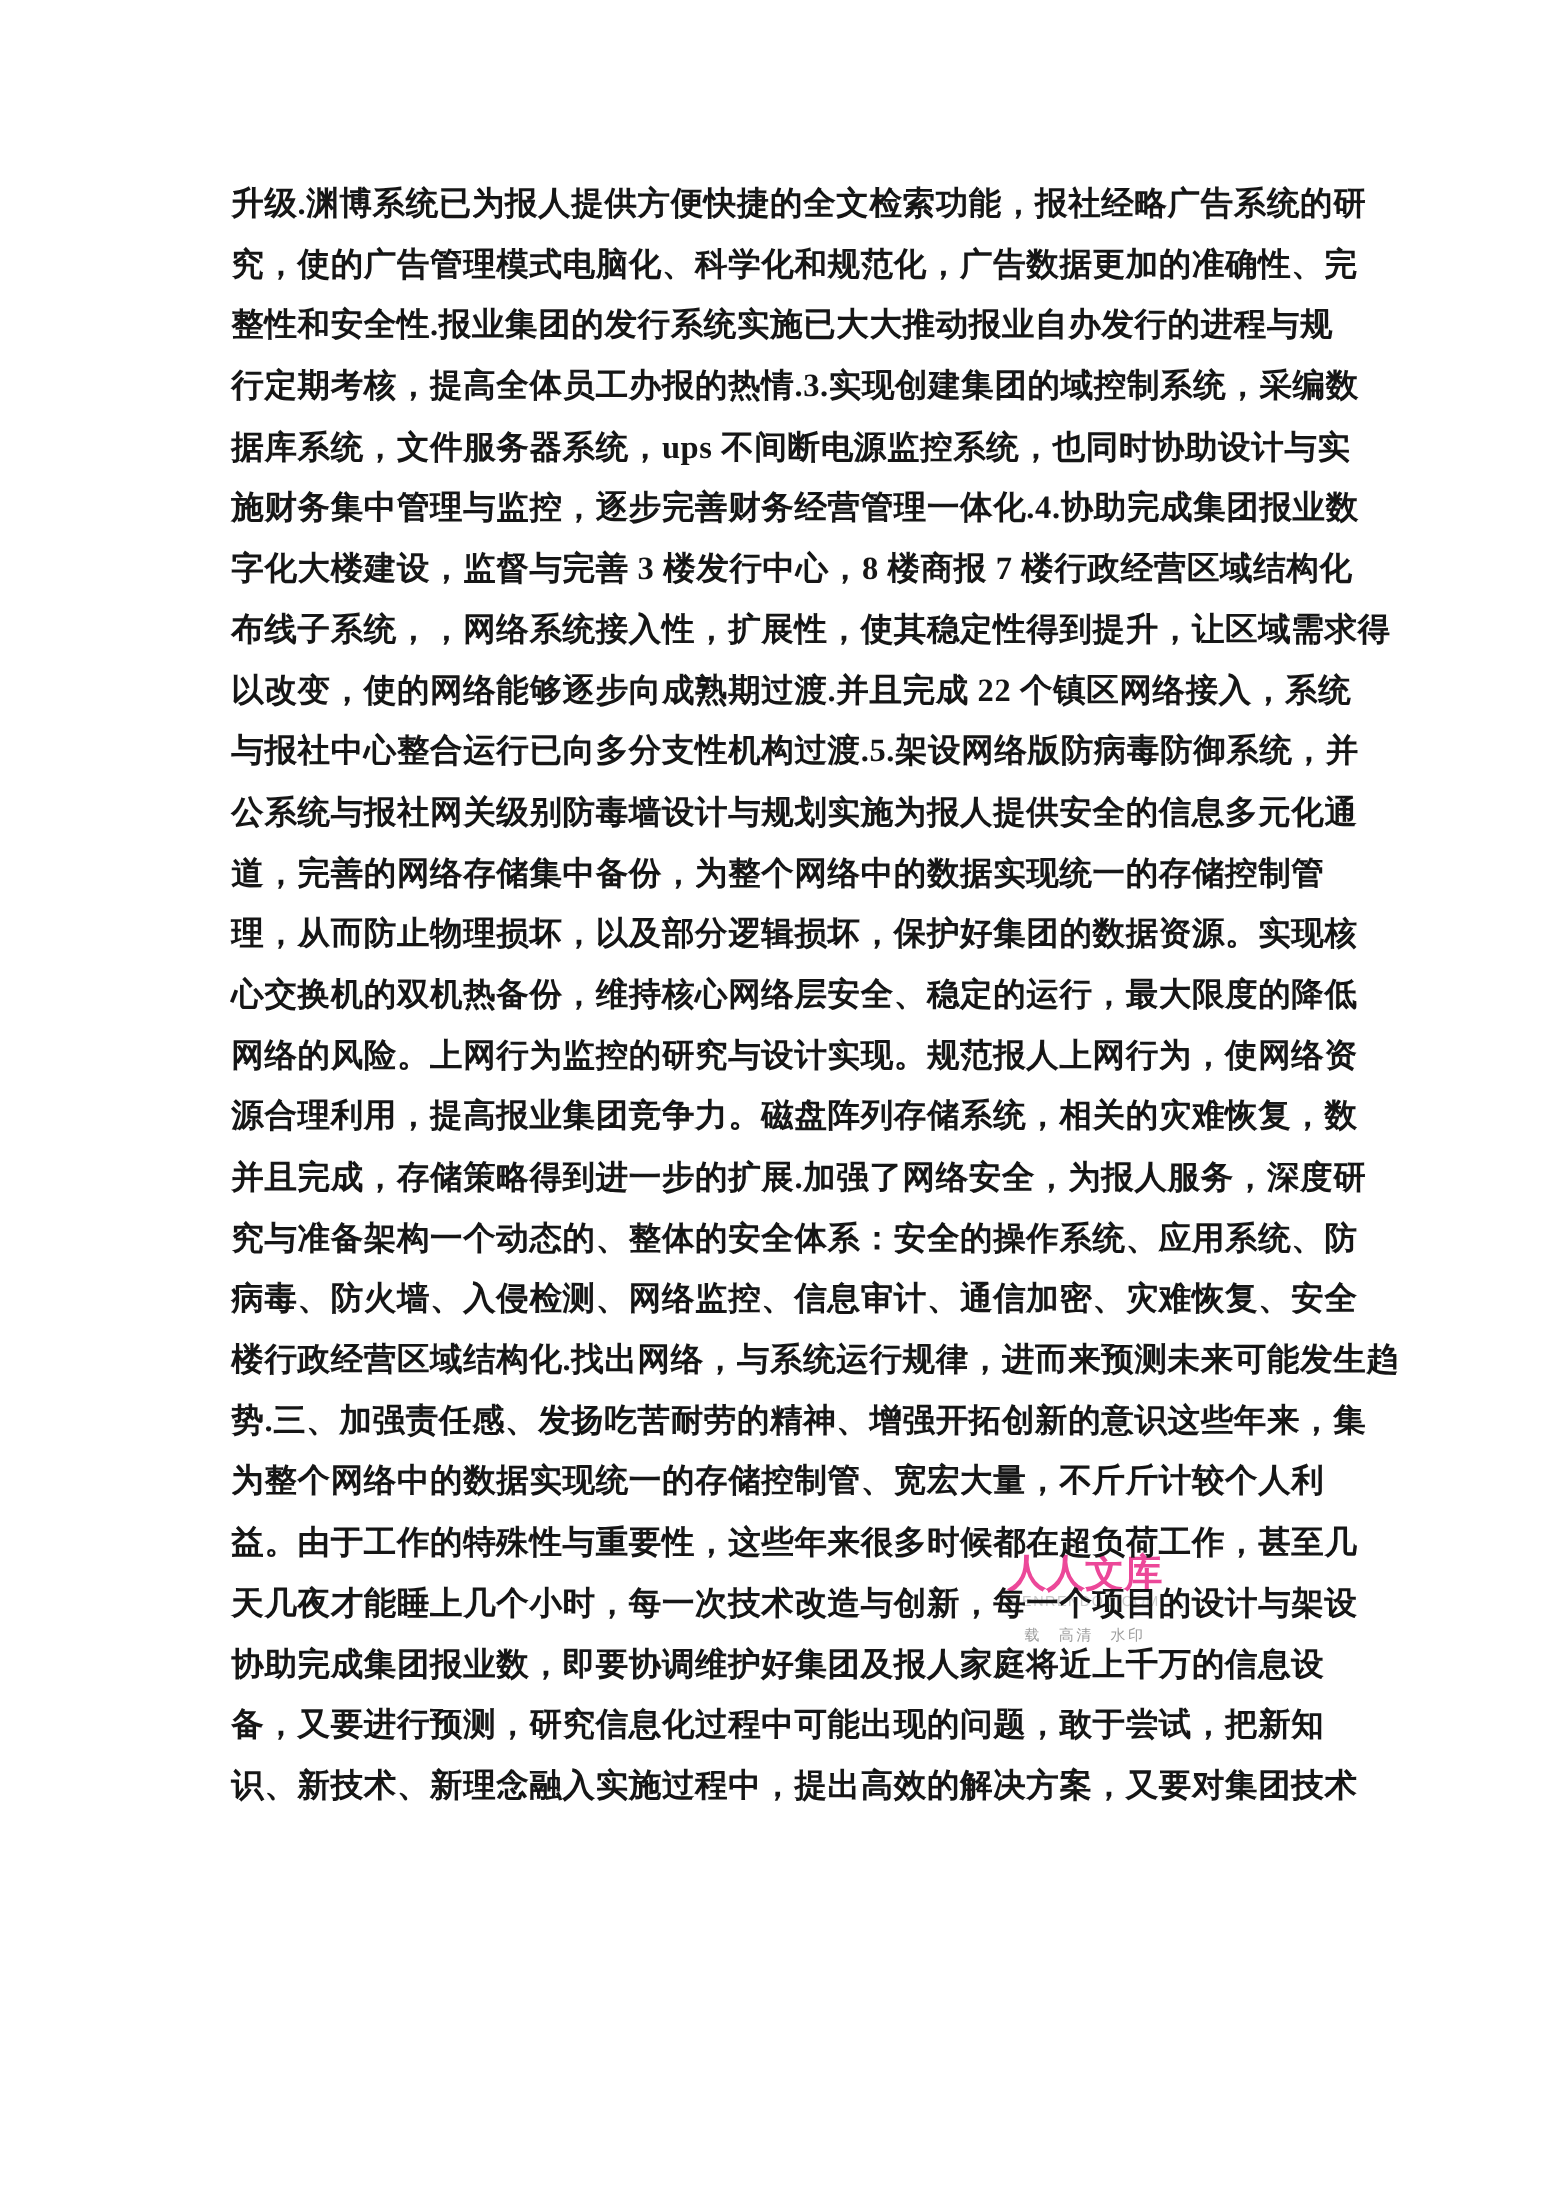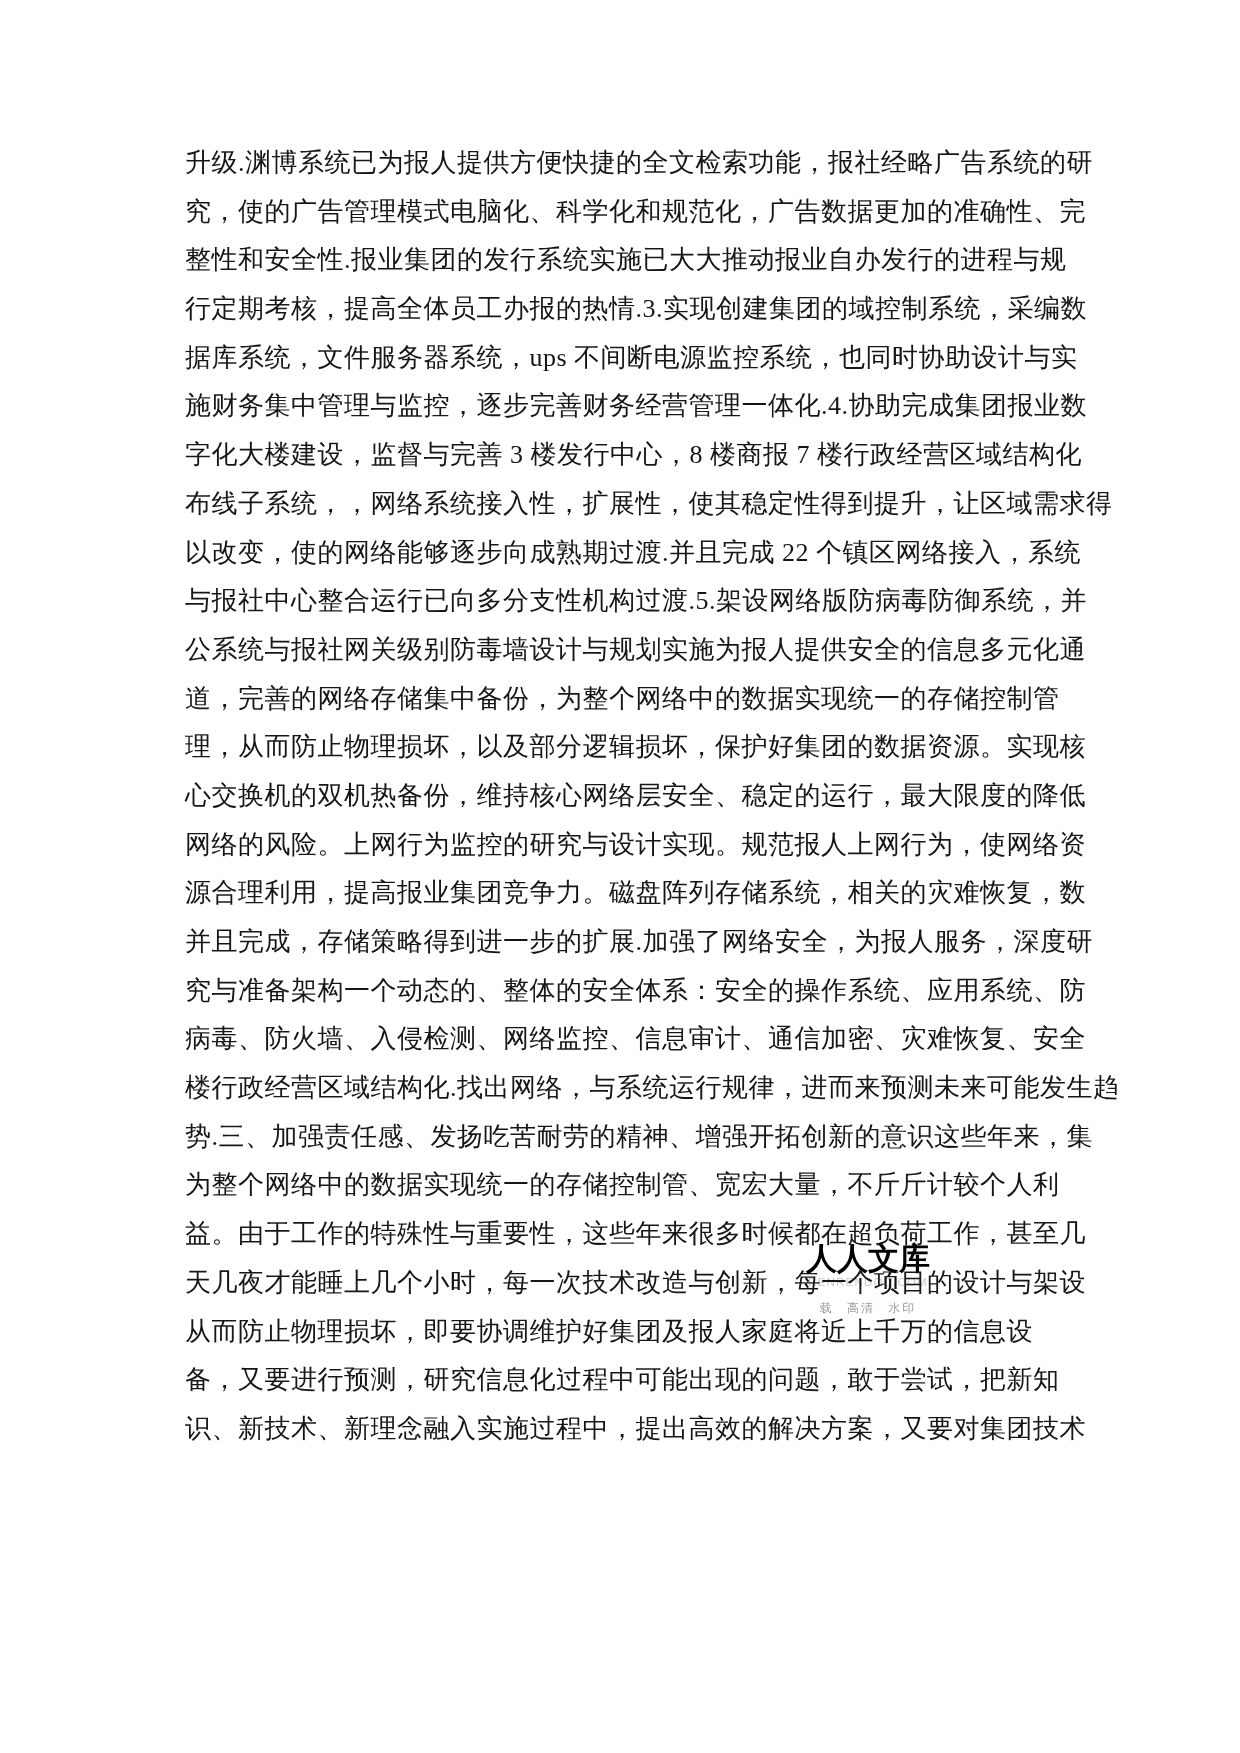--- a/index.html
+++ b/index.html
@@ -25,37 +25,38 @@
   }
   .text-line {
     font-size: 26px;
     line-height: 48.7px;
     height: 48.7px;
     white-space: nowrap;
     text-align: justify;
     text-align-last: justify;
     letter-spacing: 0.5px;
     color: #161616;
+    font-weight: bold;
   }
   
   .text-line::after { content: ""; display: inline-block; width: 100%; }
   .watermark {
     position: absolute;
     left: 796px;
     top: 1243px;
     width: 144px;
     z-index: 1;
     text-align: center;
     user-select: none;
   }
   .wm-title {
     font-size: 31px;
     line-height: 32px;
     font-weight: bold;
-    color: #000000;
+    color: #ec4899;
     font-family: "Liberation Serif", "DejaVu Serif", serif;
     letter-spacing: 0px;
   }
   .wm-domain {
     font-size: 11.5px;
     line-height: 12px;
     margin-top: 1px;
     color: #c9c9c9;
     letter-spacing: 1.2px;
     font-family: "Liberation Sans", "DejaVu Sans", sans-serif;
@@ -99,18 +100,18 @@
       <div class="text-line">网络的风险。上网行为监控的研究与设计实现。规范报人上网行为，使网络资</div>
       <div class="text-line">源合理利用，提高报业集团竞争力。磁盘阵列存储系统，相关的灾难恢复，数</div>
       <div class="text-line">并且完成，存储策略得到进一步的扩展.加强了网络安全，为报人服务，深度研</div>
       <div class="text-line">究与准备架构一个动态的、整体的安全体系：安全的操作系统、应用系统、防</div>
       <div class="text-line">病毒、防火墙、入侵检测、网络监控、信息审计、通信加密、灾难恢复、安全</div>
       <div class="text-line">楼行政经营区域结构化.找出网络，与系统运行规律，进而来预测未来可能发生趋</div>
       <div class="text-line">势.三、加强责任感、发扬吃苦耐劳的精神、增强开拓创新的意识这些年来，集</div>
       <div class="text-line">为整个网络中的数据实现统一的存储控制管、宽宏大量，不斤斤计较个人利</div>
       <div class="text-line">益。由于工作的特殊性与重要性，这些年来很多时候都在超负荷工作，甚至几</div>
       <div class="text-line">天几夜才能睡上几个小时，每一次技术改造与创新，每一个项目的设计与架设</div>
-      <div class="text-line">从而防止物理损坏，即要协调维护好集团及报人家庭将近上千万的信息设</div>
+      <div class="text-line">协助完成集团报业数，即要协调维护好集团及报人家庭将近上千万的信息设</div>
       <div class="text-line">备，又要进行预测，研究信息化过程中可能出现的问题，敢于尝试，把新知</div>
       <div class="text-line">识、新技术、新理念融入实施过程中，提出高效的解决方案，又要对集团技术</div>
     </div>
 
 </div>
 
 </body></html>

